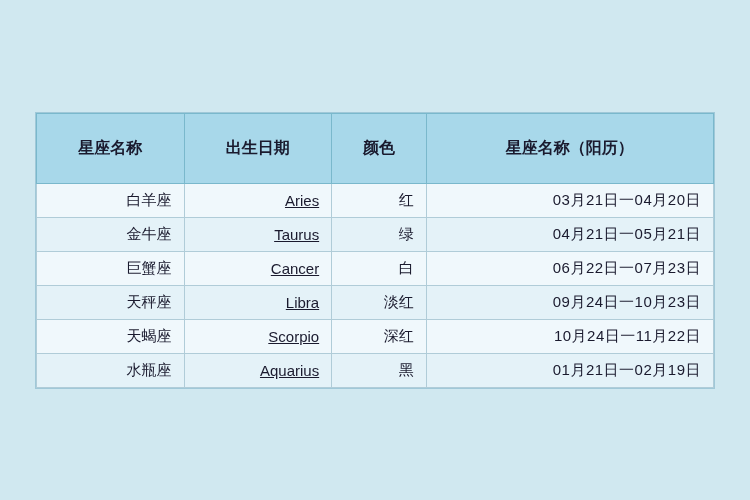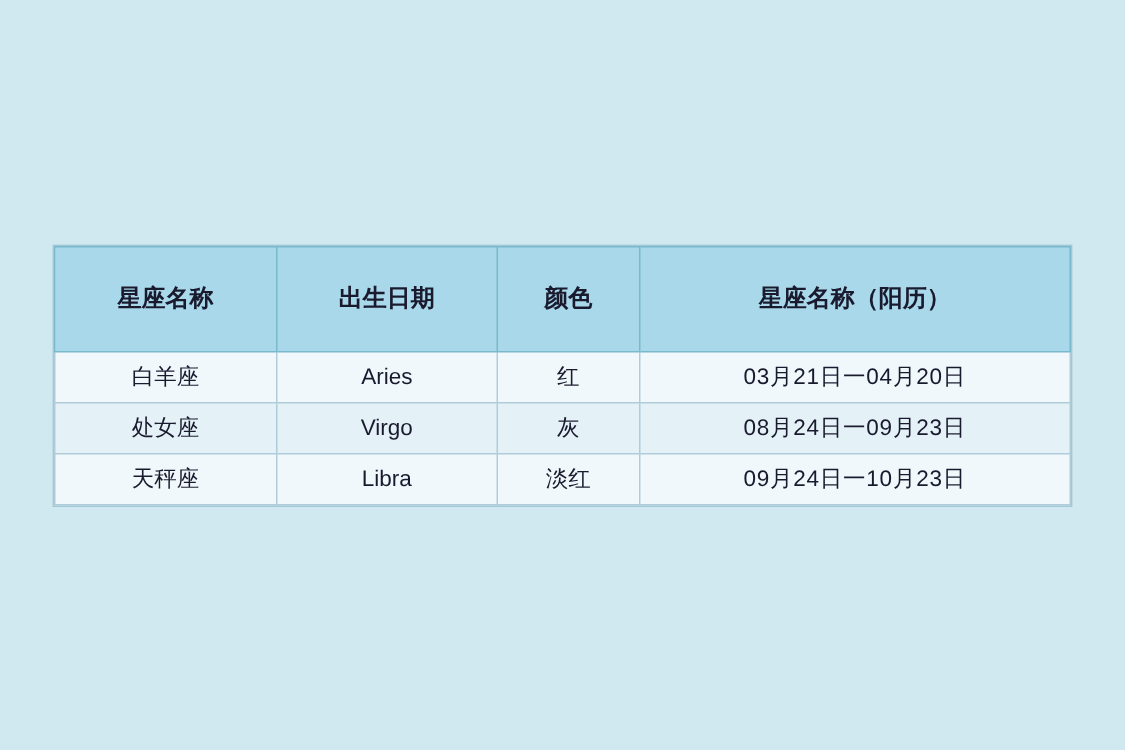--- a/index.html
+++ b/index.html
@@ -46,31 +46,32 @@
       background-color: #f0f8fc;
     }
 
     tbody tr:nth-child(even) {
       background-color: #e4f2f8;
     }
 
     tbody td {
       border: 1px solid #b0ccd8;
       padding: 7px 12px;
-      text-align: center;
+      text-align: right;
       font-size: 15px;
       color: #1a1a2e;
     }
 
     tbody td:first-child {
       font-weight: 500;
     }
 
     tbody td:nth-child(2) {
       font-style: normal;
+      text-decoration: underline;
     }
 
     tbody td:nth-child(4) {
       letter-spacing: 0.5px;
     }
   </style>
 </head>
 <body>
 
 <div class="table-container">
@@ -86,26 +87,44 @@
     </thead>
     <tbody>
 
     <tr>
           <td>白羊座</td>
           <td>Aries</td>
           <td>红</td>
           <td>03月21日一04月20日</td>
         </tr>
         <tr>
-          <td>处女座</td>
-          <td>Virgo</td>
-          <td>灰</td>
-          <td>08月24日一09月23日</td>
+          <td>金牛座</td>
+          <td>Taurus</td>
+          <td>绿</td>
+          <td>04月21日一05月21日</td>
+        </tr>
+        <tr>
+          <td>巨蟹座</td>
+          <td>Cancer</td>
+          <td>白</td>
+          <td>06月22日一07月23日</td>
         </tr>
         <tr>
           <td>天秤座</td>
           <td>Libra</td>
           <td>淡红</td>
           <td>09月24日一10月23日</td>
         </tr>
+        <tr>
+          <td>天蝎座</td>
+          <td>Scorpio</td>
+          <td>深红</td>
+          <td>10月24日一11月22日</td>
+        </tr>
+        <tr>
+          <td>水瓶座</td>
+          <td>Aquarius</td>
+          <td>黑</td>
+          <td>01月21日一02月19日</td>
+        </tr>
       </tbody>
   </table>
 </div>
 
 </body></html>

